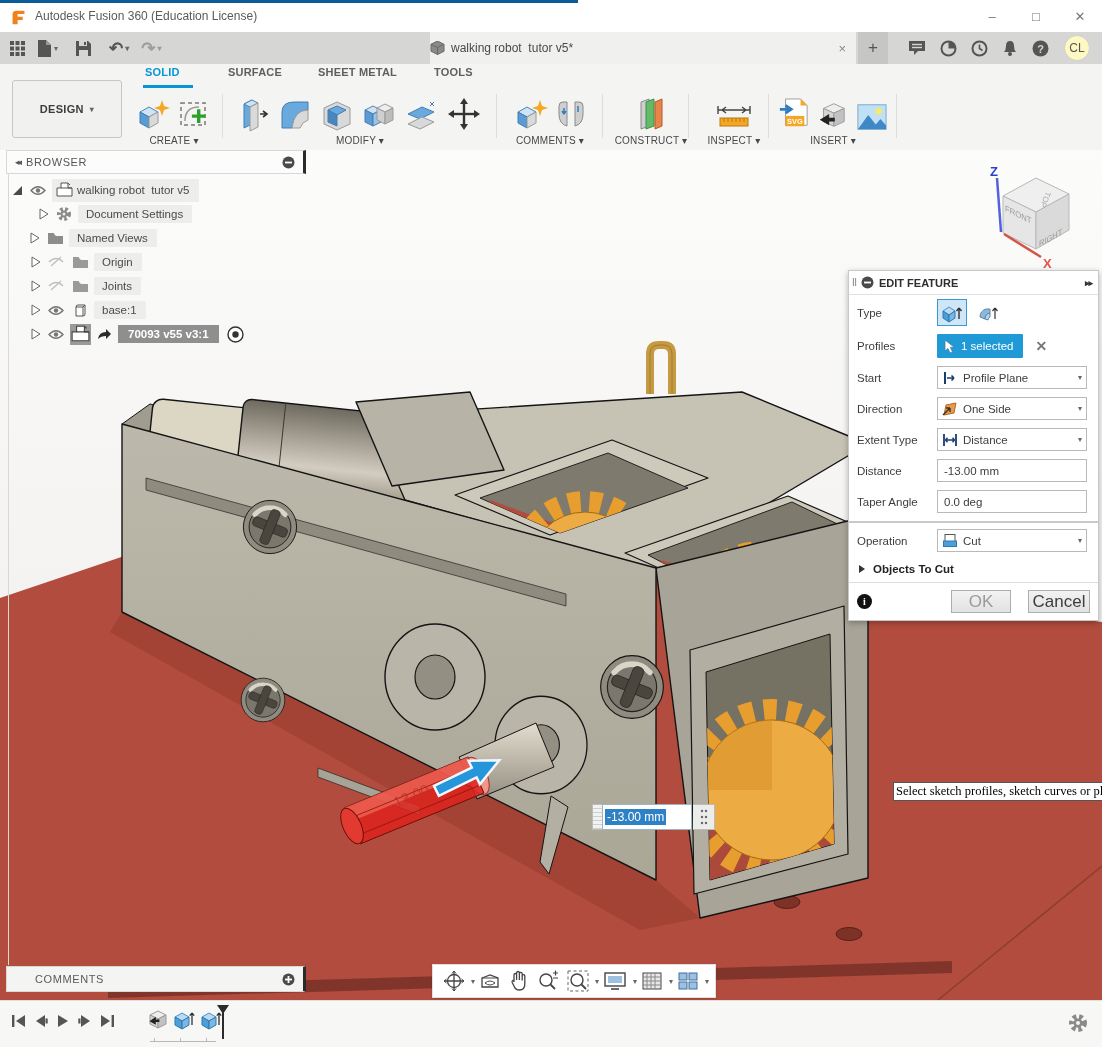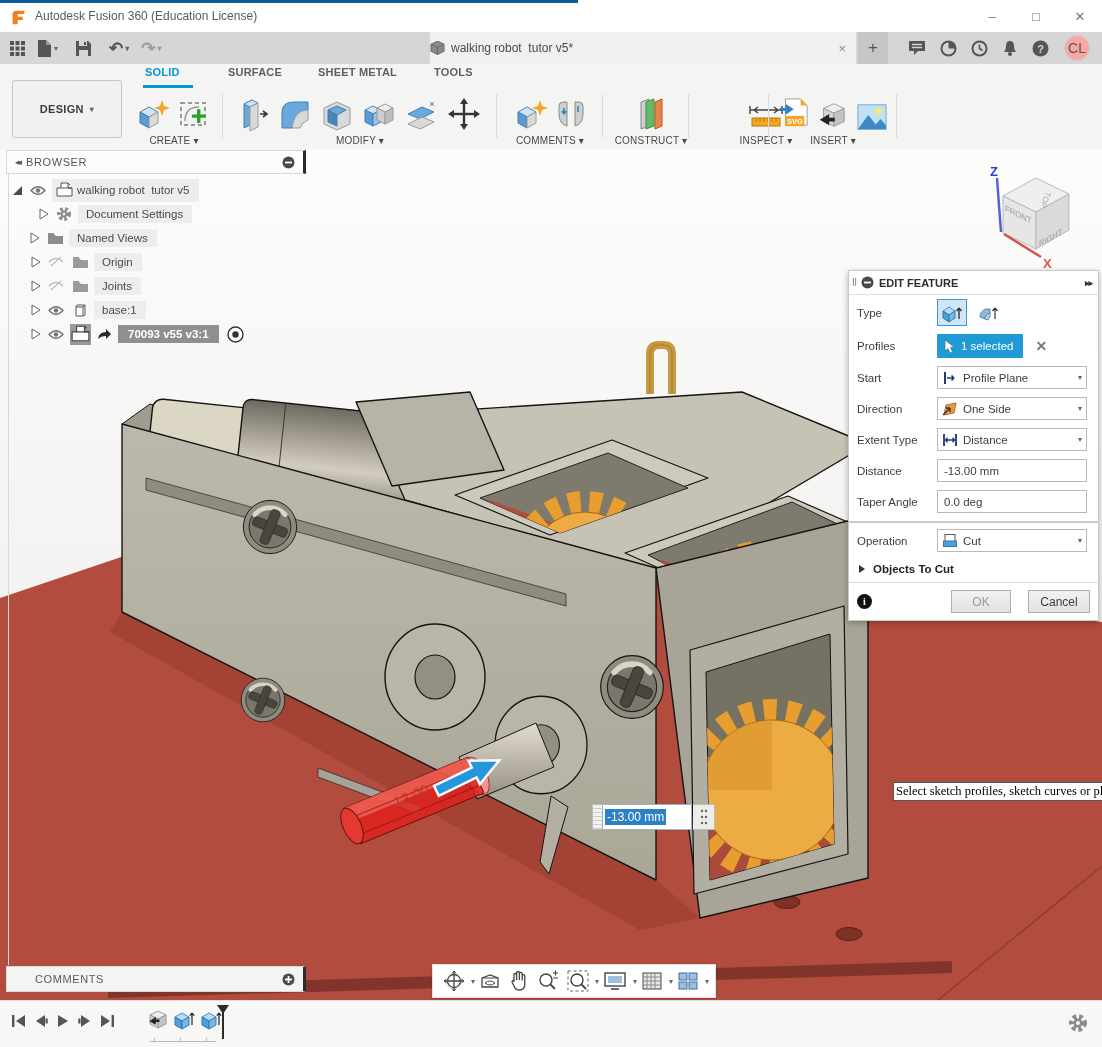--- a/index.html
+++ b/index.html
@@ -16,21 +16,21 @@
   
   #quickbar{position:absolute;left:0;top:32px;width:1102px;height:32px;background:#d6d6d5;display:flex;align-items:center;}
   .qb-ic{display:flex;align-items:center;color:#555;margin:0 6px;}
   .caret{font-size:8px;color:#666;margin-left:2px;}
   .caret.lite{color:#999;}
   #doc-tab{position:absolute;left:430px;top:32px;width:426px;height:32px;background:#f0f0ef;display:flex;align-items:center;justify-content:flex-start;font-size:12px;color:#4a4a4a;}
   #doc-tab .close-x{position:absolute;right:10px;color:#888;font-size:13px;}
   #tab-plus{position:absolute;left:858px;top:32px;width:30px;height:32px;background:#c6c6c5;color:#555;display:flex;align-items:center;justify-content:center;font-size:17px;}
   #qb-right{position:absolute;right:4px;top:32px;height:32px;display:flex;align-items:center;}
   #qb-right .qb-ic{margin:0 7px;}
-  #avatar{width:24px;height:24px;border-radius:50%;background:#fca5a5;border:1px solid #cfcfcf;display:flex;align-items:center;justify-content:center;font-size:14px;color:#555;margin:0 8px;}
+  #avatar{width:24px;height:24px;border-radius:50%;background:#fef9c3;border:1px solid #cfcfcf;display:flex;align-items:center;justify-content:center;font-size:12px;color:#555;margin:0 8px;}
   
   #ribbon{position:absolute;left:0;top:64px;width:1102px;height:86px;background:#f4f4f3;border-bottom:1px solid #d2d2d1;}
   #design-btn{position:absolute;left:12px;top:16px;width:108px;height:56px;border:1px solid #c6c6c5;border-radius:3px;background:#f1f1f0;display:flex;align-items:center;justify-content:center;font-size:11px;color:#3c3c3c;font-weight:bold;letter-spacing:.3px;}
   .rtab{position:absolute;top:2px;height:20px;font-size:11px;font-weight:bold;color:#5f5f5f;letter-spacing:.2px;}
   .rtab.active{color:#0696d7;}
   #tab-underline{position:absolute;left:143px;top:21px;width:50px;height:3px;background:#0696d7;}
   .rgroup{position:absolute;top:24px;text-align:center;}
   .rgroup .icons{display:flex;align-items:flex-end;justify-content:center;height:44px;}
   .rgroup .glabel{font-size:10px;color:#474747;margin-top:3px;letter-spacing:.2px;}
   .ric{margin:0 4px;}
@@ -68,21 +68,21 @@
   .typebox{width:28px;height:25px;border:1px solid transparent;display:flex;align-items:center;justify-content:center;margin-right:6px;}
   .typebox.sel{background:#cfe6f7;border-color:#3e96d2;}
   .chip{background:#1f9ad6;color:#fff;height:24px;display:flex;align-items:center;padding:0 10px 0 6px;border-radius:1px;}
   .chip .ctext{margin-left:5px;}
   .chip-x{color:#777;font-size:14px;margin-left:12px;font-weight:bold;}
   .dlg-sep{border-top:2px solid #c9c9c9;margin:4px 0 2px;}
   .objrow{display:flex;align-items:center;padding:7px 10px;font-weight:bold;color:#222;}
   .objrow .tri-r{width:0;height:0;border-left:6px solid #333;border-top:4px solid transparent;border-bottom:4px solid transparent;margin-right:8px;}
   #dlg-ft{border-top:1px solid #dcdcdc;display:flex;align-items:center;padding:7px 8px;}
   .infoc{width:15px;height:15px;border-radius:50%;background:#111;color:#fff;font-size:10px;font-weight:bold;display:flex;align-items:center;justify-content:center;font-family:"Liberation Serif",serif;}
-  .btn{height:21px;border:1px solid #adadad;background:linear-gradient(#f2f2f2,#e2e2e2);font-size:12px;display:flex;align-items:center;justify-content:center;}
+  .btn{height:21px;border:1px solid #adadad;background:linear-gradient(#f2f2f2,#e2e2e2);font-size:17px;display:flex;align-items:center;justify-content:center;}
   #ok-btn{width:58px;color:#9b9b9b;margin-left:auto;}
   #cancel-btn{width:60px;color:#3d3d3d;margin-left:17px;}
   
   #tooltip{position:absolute;left:893px;top:782px;width:209px;height:17px;background:#fff;border:1px solid #555;font-family:"Liberation Serif",serif;font-size:12.5px;color:#000;white-space:nowrap;overflow:hidden;padding-left:2px;line-height:16px;}
   #dim-widget{position:absolute;left:592px;top:804px;display:flex;align-items:stretch;height:26px;}
   #dim-grip{width:9px;background:repeating-linear-gradient(180deg,#f2f2f1 0 3px,#cfcfce 3px 4px);border:1px solid #bbb;border-right:none;}
   #dim-input{width:84px;background:#fff;border:1px solid #9ab4c8;display:flex;align-items:center;padding:0 2px;font-size:12px;}
   #dim-input .selected-text{background:#2f81c6;color:#fff;padding:1px 2px;}
   #dim-handle{width:21px;background:#ececeb;border:1px solid #bbb;border-left:none;display:flex;align-items:center;justify-content:center;margin-left:1px;}
   
@@ -332,21 +332,21 @@
         <svg class="ric" width="36" height="36" viewBox="0 0 36 36">
           <path d="M8 6 L16 3 L16 30 L8 33 Z" fill="#cfcfcf" stroke="#8a8a8a"></path>
           <path d="M12 5 L20 2 L20 29 L12 32 Z" fill="#63bb6a" stroke="#3f8f46" transform="translate(1,1)"></path>
           <path d="M22 6 L29 3 L29 30 L22 33 Z" fill="#e8854c" stroke="#b55a22"></path>
         </svg>
       </div>
       <div class="glabel"><span>CONSTRUCT</span> ▾</div>
     </div>
     <div class="gsep" style="left:688px"></div>
 
-    <div class="rgroup" style="left:728px;width:76px">
+    <div class="rgroup" style="left:696px;width:76px">
       <div class="icons">
         <svg class="ric" width="40" height="34" viewBox="0 0 40 34">
           <path d="M4 8 V16 M36 8 V16 M4 12 H36 M8 12 L12 9 M8 12 L12 15 M32 12 L28 9 M32 12 L28 15" stroke="#444" fill="none" stroke-width="1.4"></path>
           <rect x="6" y="20" width="28" height="8" fill="#f5a623" stroke="#b57a10"></rect>
           <g stroke="#b57a10">
               <line x1="10" y1="20" x2="10" y2="24"></line>
               <line x1="14" y1="20" x2="14" y2="24"></line>
               <line x1="18" y1="20" x2="18" y2="24"></line>
               <line x1="22" y1="20" x2="22" y2="24"></line>
               <line x1="26" y1="20" x2="26" y2="24"></line>

